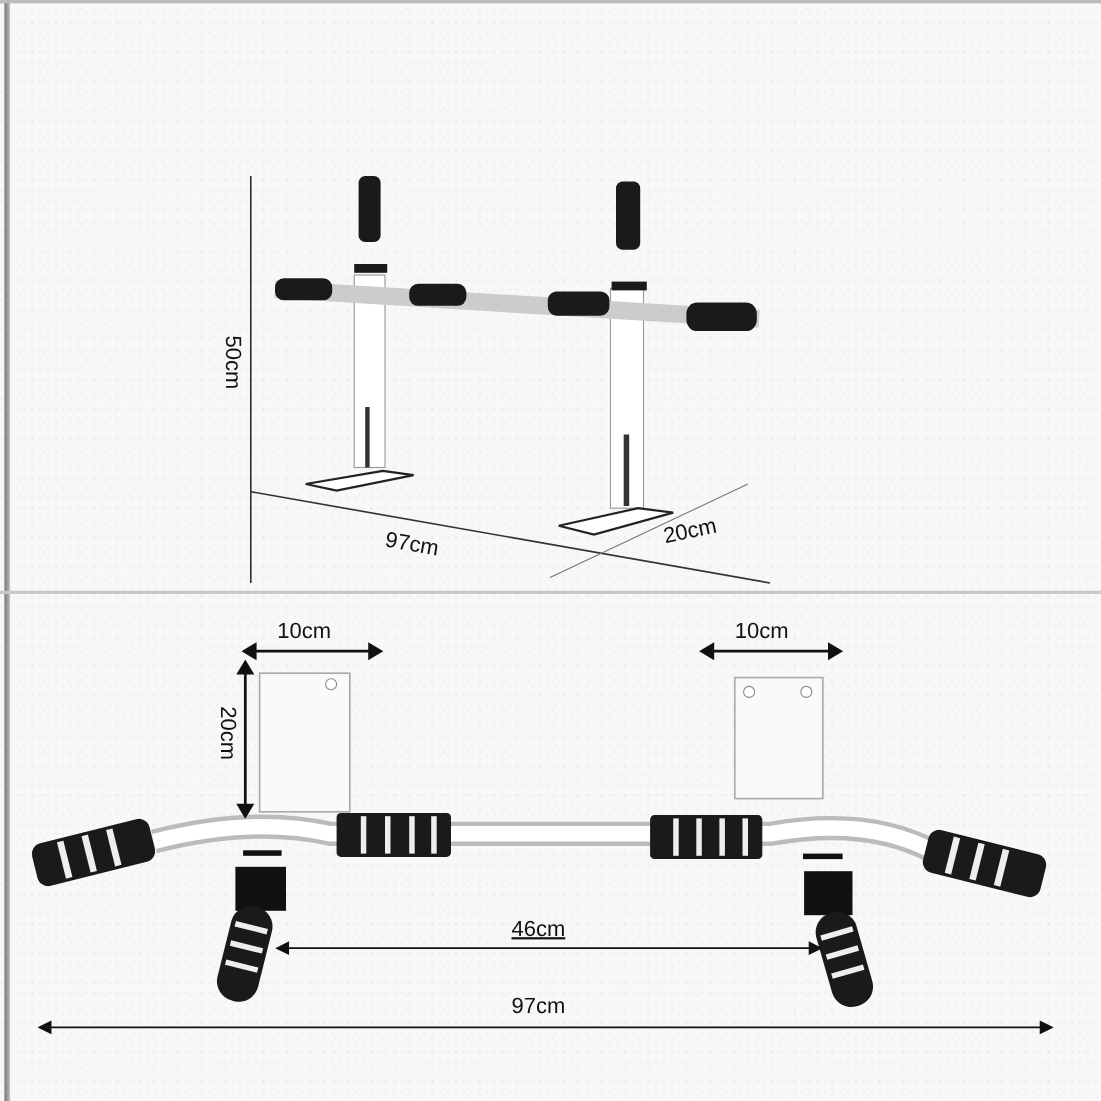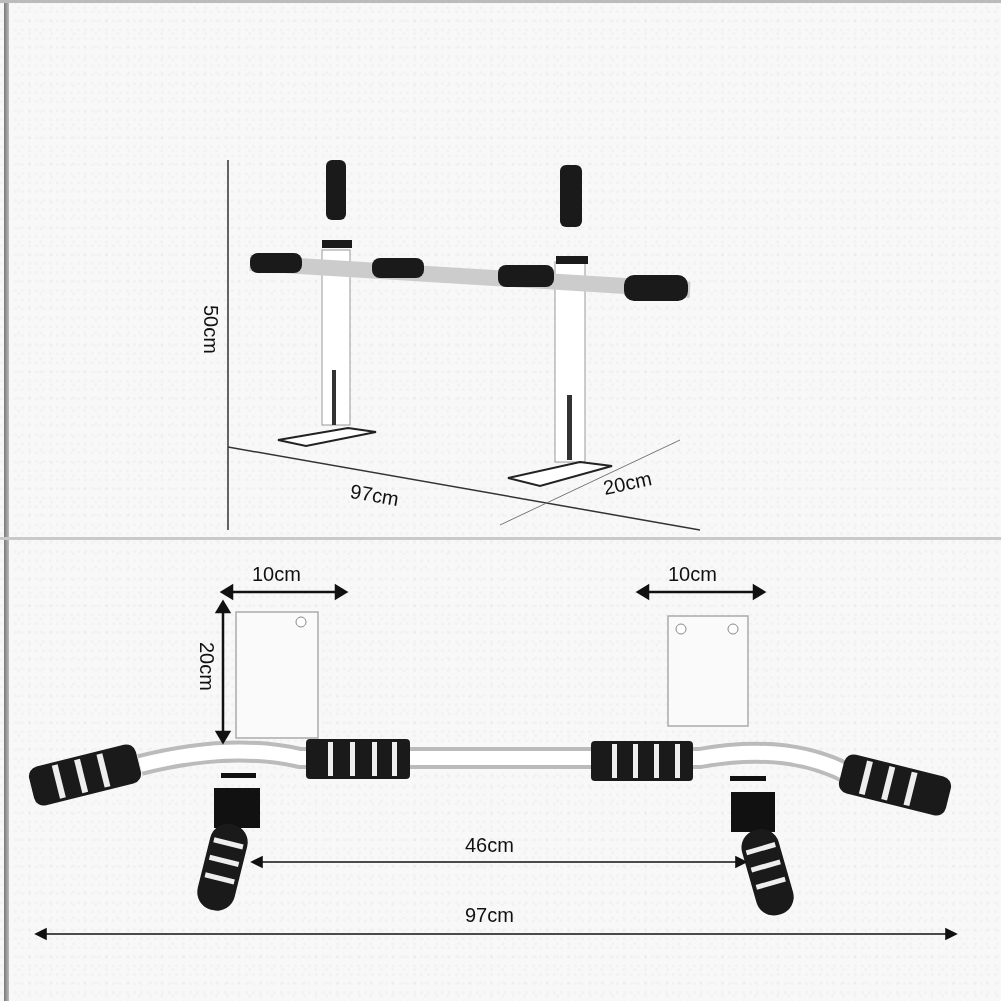--- a/index.html
+++ b/index.html
@@ -119,15 +119,15 @@
         <polygon points="956,934 946,929 946,939"></polygon>
     </g>
   </svg>
 
   <div class="label" style="left:195px;top:305px;transform:rotate(90deg);transform-origin:left top;left:222px;">50cm</div>
   <div class="label" style="left:350px;top:484px;transform:rotate(10deg);">97cm</div>
   <div class="label" style="left:603px;top:472px;transform:rotate(-12deg);">20cm</div>
   <div class="label" style="left:252px;top:563px;">10cm</div>
   <div class="label" style="left:668px;top:563px;">10cm</div>
   <div class="label" style="left:218px;top:642px;transform:rotate(90deg);transform-origin:left top;">20cm</div>
-  <div class="label" style="left:465px;top:834px;">46cm</div>
+  <div class="label" style="left:465px;top:834px;text-decoration:underline;">46cm</div>
   <div class="label" style="left:465px;top:904px;">97cm</div>
 </div>
 
 </body></html>

